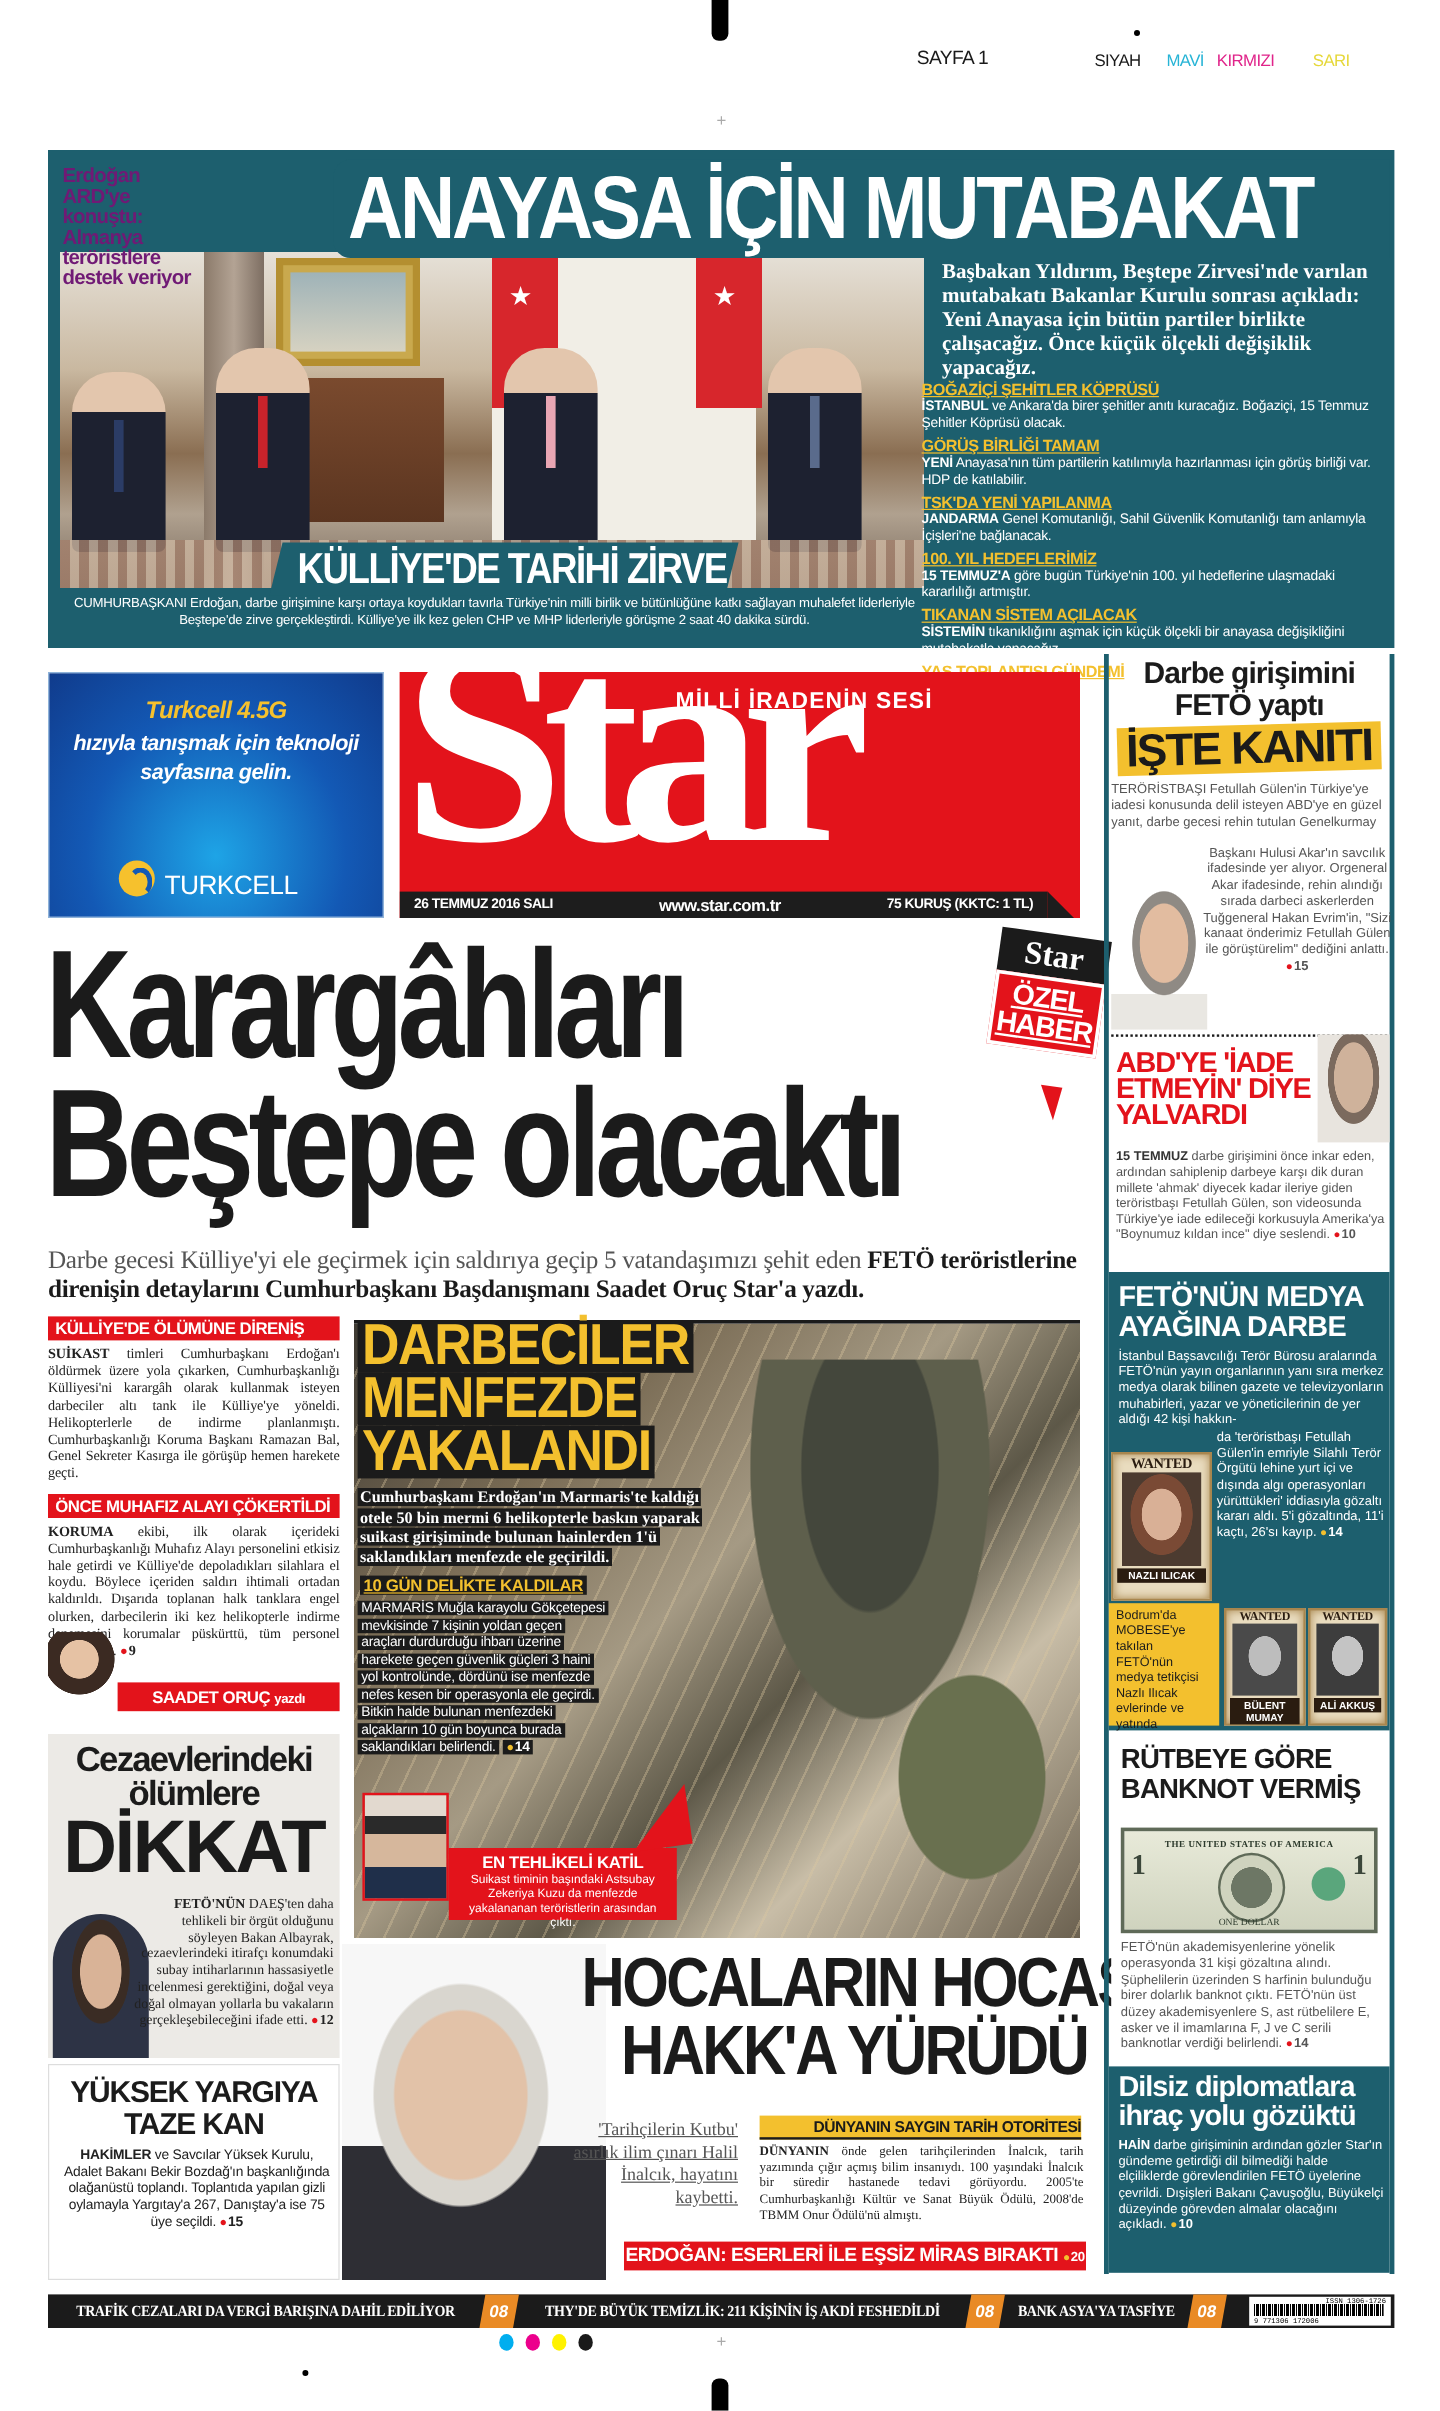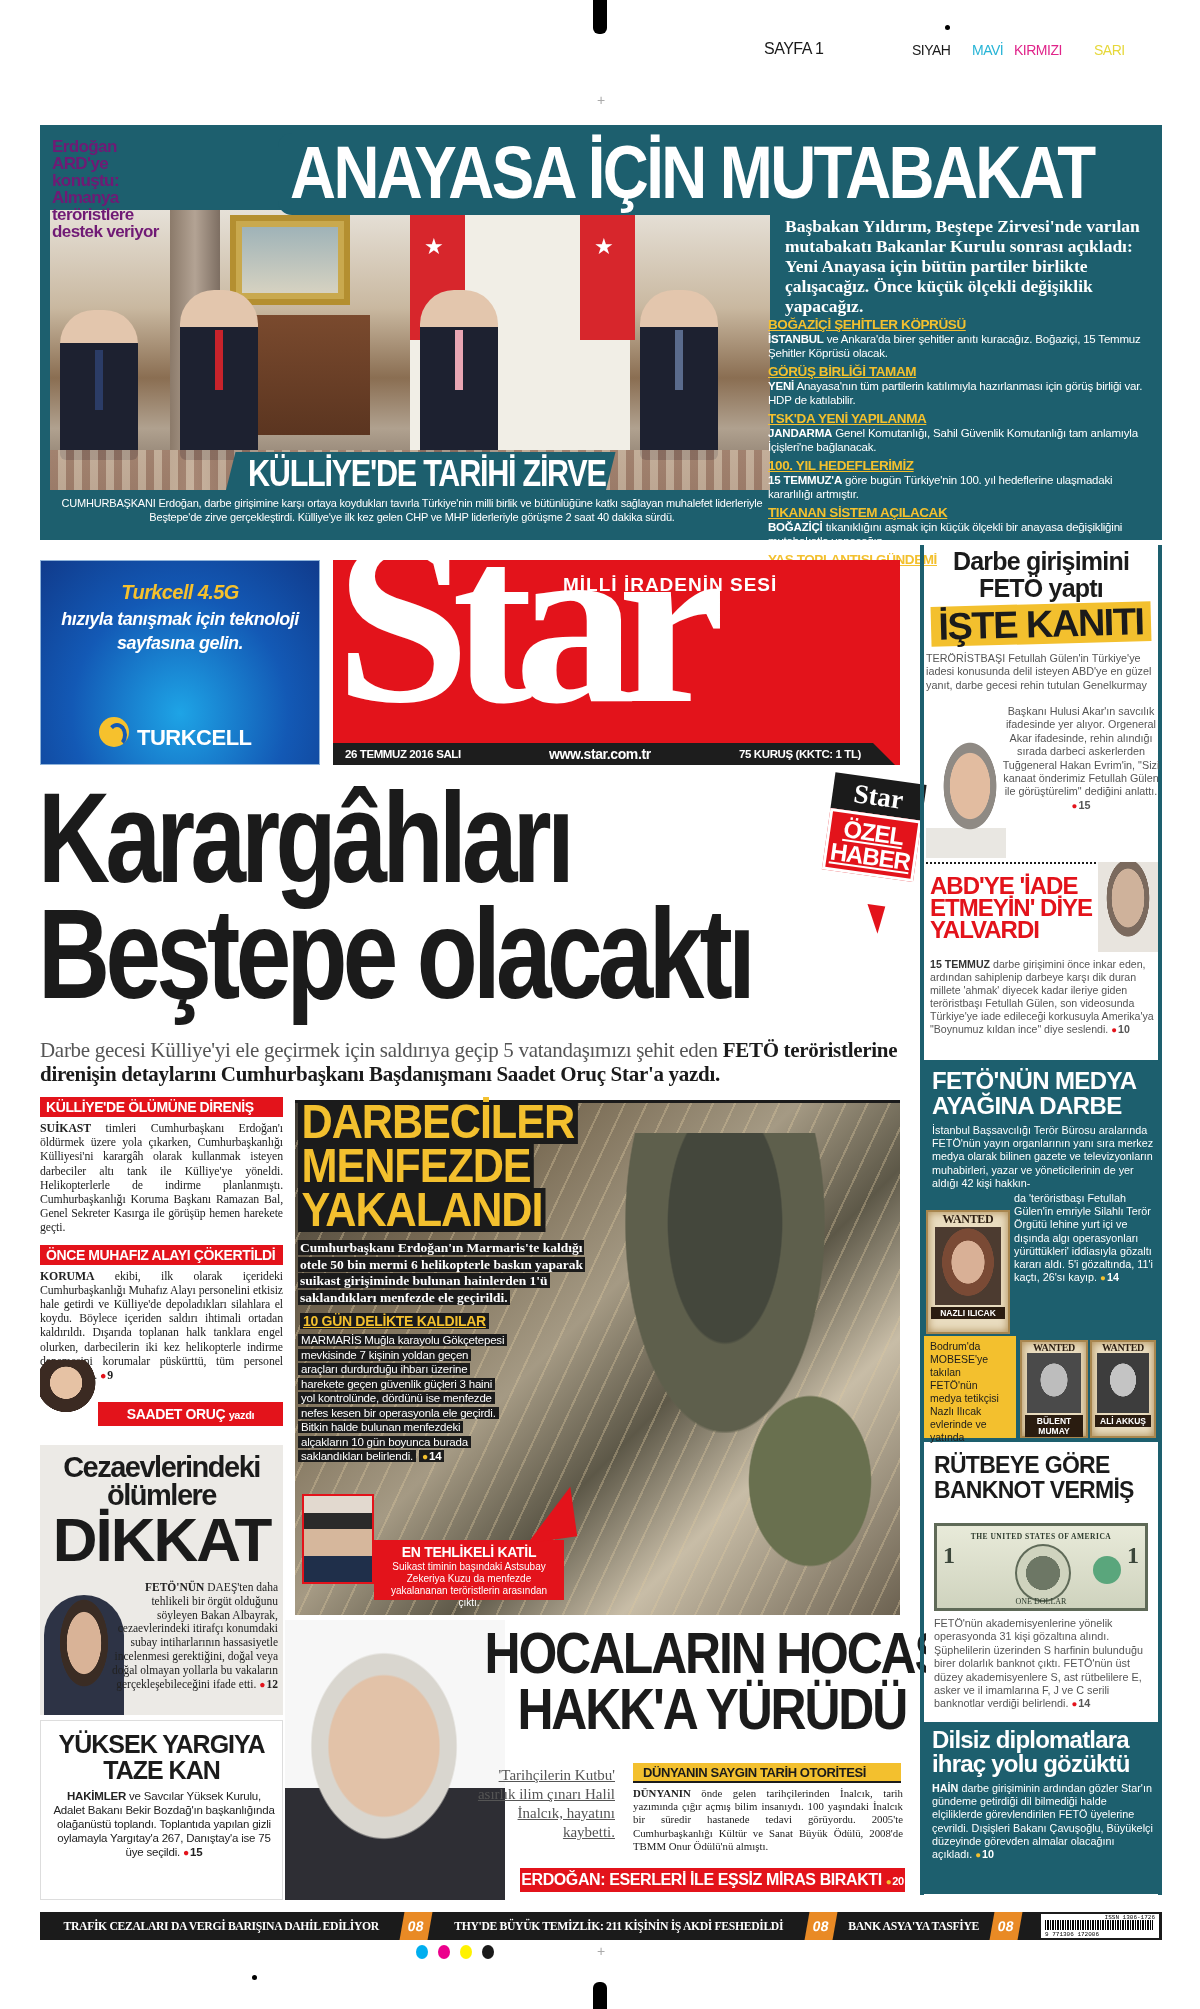--- a/index.html
+++ b/index.html
@@ -42,21 +42,21 @@
   .zirve { left: 248px; top: 452px; color: #fff; font-weight: 700; font-size: 36px; letter-spacing: -1.5px; line-height: 44px; transform: scaleX(0.85); transform-origin: left; white-space: nowrap; }
   .top-caption { left: 52px; top: 496px; width: 720px; color: #fff; font-size: 11px; line-height: 14px; text-align: center; letter-spacing: -0.2px; }
 
   
   .ad { left: 40px; top: 560px; width: 280px; height: 205px; background: radial-gradient(ellipse at 50% 75%, #1ea4e6 0%, #1359b5 55%, #103b8c 100%); border: 1px solid #8fb3d9; text-align: center; }
   .ad-l1 { position:absolute; left:0; width:100%; top:20px; color:#f6c12d; font-weight:700; font-style:italic; font-size:20px; letter-spacing:-0.6px; }
   .ad-l2 { position:absolute; left:0; width:100%; top:46px; color:#fff; font-style:italic; font-weight:700; font-size:18px; line-height:24px; letter-spacing:-0.5px; }
   .ad-logo { position:absolute; left:58px; top:152px; display:flex; align-items:center; gap:8px; }
   .ad-logo-icon { width:30px; height:30px; border-radius:50%; background:#f6c12d; position:relative; }
   .ad-logo-icon::after { content:""; position:absolute; left:8px; top:6px; width:12px; height:16px; border:4px solid #1359b5; border-left-color:transparent; border-bottom-color:transparent; border-radius:50%; }
-  .ad-logo-text { color:#fff; font-weight:700; font-size:22px; letter-spacing:-0.5px;margin-top:12px; }
+  .ad-logo-text { color:#fff; font-weight:400; font-size:22px; letter-spacing:-0.5px;margin-top:12px; }
 
   
   .mast { left: 333px; top: 560px; width: 567px; height: 205px; background: #e3131b; overflow: hidden; }
   .mast-logo { position:absolute; left:6px; top:-58px; color:#fff; font-family:"Liberation Serif", serif; font-weight:700; font-size:238px; letter-spacing:-18px; line-height:1; transform: scaleX(1.02); }
   .mast-slogan { position:absolute; left:230px; top:14px; color:#fff; font-weight:700; font-size:19px; letter-spacing:1px; }
   .mast-bar { position:absolute; left:0; bottom:0; width:540px; height:22px; background:#1d1d1d; display:flex; justify-content:space-between; align-items:center; padding:0 12px; }
   .mast-bar::after { content:""; position:absolute; right:-22px; top:0; border-left:22px solid #1d1d1d; border-top:22px solid transparent; }
   .mast-bar span { color:#fff; font-weight:700; font-size:11.5px; letter-spacing:-0.4px; }
   .mast-bar .url { font-size:14px; }
 
@@ -106,21 +106,21 @@
   .cez-body { position:absolute; left:70px; top:136px; width:168px; font-family:"Liberation Serif", serif; font-size:11.5px; line-height:13.8px; text-align:right; color:#222; }
 
   .yuksek { left: 40px; top: 1720px; width: 243px; height: 180px; background: #fff; border: 1px solid #ddd; }
   .yk-title { position:absolute; left:0; width:100%; top:10px; text-align:center; font-weight:700; font-size:25px; line-height:26px; letter-spacing:-1px; color:#1b1b1b; }
   .yk-body { position:absolute; left:12px; top:68px; width:222px; font-size:11.5px; line-height:14px; text-align:center; color:#222; letter-spacing:-0.2px; }
 
   
   .inalcik-photo { left: 285px; top: 1620px; width: 220px; height: 280px; background: radial-gradient(ellipse at 45% 45%, #e2c2a8 0 32%, #d9d6cf 33% 42%, transparent 43%), linear-gradient(#f7f7f7 0 60%, #2e2e34 60% 100%); }
   .hoca-title { left: 416px; top: 1625px; width: 490px; font-weight: 700; font-size: 58px; line-height: 56px; letter-spacing: -2.5px; color: #1b1b1b; text-align: right; transform: scaleX(0.86); transform-origin: right top; white-space: nowrap; }
   .hoca-quote { left: 465px; top: 1766px; width: 150px; font-family:"Liberation Serif", serif; font-size:15px; line-height:19px; color:#555; text-decoration: underline; text-align: right; }
-  .dunya-tab { left: 633px; top: 1763px; width: 268px; height: 20px; background: #f3c02e; border-bottom: 2px solid #1b1b1b; font-weight:700; font-size:13px; line-height:20px; padding-left: 10px; letter-spacing:-0.4px; }
+  .dunya-tab { left: 633px; top: 1763px; width: 268px; height: 20px; background: #f3c02e; border-bottom: 2px solid #1b1b1b; font-weight:700; font-size:13px; line-height:20px; padding-left: 10px; letter-spacing:-0.4px;text-align:right; }
   .dunya-body { left: 633px; top: 1787px; width: 270px; font-family:"Liberation Serif", serif; font-size:10.8px; line-height:13.2px; color:#222; text-align: justify; }
   .erdogan-tab { left: 520px; top: 1868px; width: 385px; height: 24px; background: #e3131b; color: #fff; font-weight:700; font-size:16px; line-height:24px; text-align:center; letter-spacing:-0.4px; }
 
   
   .r-frame { left: 920px; top: 545px; width: 242px; height: 1350px; border-left: 4px solid #1d5f6e; border-right: 4px solid #1d5f6e; }
   .darbe { left: 926px; top: 548px; width: 230px; }
   .darbe-title { font-weight:700; font-size:25px; line-height:27px; letter-spacing:-0.8px; color:#1b1b1b; text-align:center; }
   .darbe-kanit { margin: 2px auto 0; width: 220px; background:#f3c02e; color:#1b1b1b; font-weight:700; font-size:38px; line-height:40px; text-align:center; letter-spacing:-1.5px; transform: rotate(-1.5deg); }
   .darbe-body { font-size:10.8px; line-height:13.4px; color:#555; margin-top:8px; }
   .akar-photo { left: 926px; top: 738px; width: 80px; height: 120px; background: radial-gradient(ellipse at 55% 40%, #e2bca0 0 32%, #8f8a84 33% 42%, transparent 43%), linear-gradient(transparent 0 75%, #e9e7e2 75%); }
@@ -222,21 +222,21 @@
   <div>
     <div class="tg-head">TSK'DA YENİ YAPILANMA</div>
     <div class="tg-body"><b>JANDARMA</b> <span>Genel Komutanlığı, Sahil Güvenlik Komutanlığı tam anlamıyla İçişleri'ne bağlanacak.</span></div>
   </div>
   <div>
     <div class="tg-head">100. YIL HEDEFLERİMİZ</div>
     <div class="tg-body"><b>15 TEMMUZ'A</b> <span>göre bugün Türkiye'nin 100. yıl hedeflerine ulaşmadaki kararlılığı artmıştır.</span></div>
   </div>
   <div>
     <div class="tg-head">TIKANAN SİSTEM AÇILACAK</div>
-    <div class="tg-body"><b>BOĞAZİÇİ</b> <span>tıkanıklığını aşmak için küçük ölçekli bir anayasa değişikliğini mutabakatla yapacağız.</span></div>
+    <div class="tg-body"><b>SİSTEMİN</b> <span>tıkanıklığını aşmak için küçük ölçekli bir anayasa değişikliğini mutabakatla yapacağız.</span></div>
   </div>
   <div>
     <div class="tg-head">YAŞ TOPLANTISI GÜNDEMİ</div>
     <div class="tg-body"><b>MESLEKTEN</b> <span>çıkarılacaklar biliniyor, bunları YAŞ'ta değil, KHK kapsamında gerçekleştireceğiz.</span> <span class="ref yellow">13</span></div>
   </div>
 </div>
 
 <div class="abs zirve-box"></div>
 <div class="abs zirve cond">KÜLLİYE'DE TARİHİ ZİRVE</div>
 <div class="abs top-caption cond">CUMHURBAŞKANI Erdoğan, darbe girişimine karşı ortaya koydukları tavırla Türkiye'nin milli birlik ve bütünlüğüne katkı sağlayan muhalefet liderleriyle Beştepe'de zirve gerçekleştirdi. Külliye'ye ilk kez gelen CHP ve MHP liderleriyle görüşme 2 saat 40 dakika sürdü.</div>

